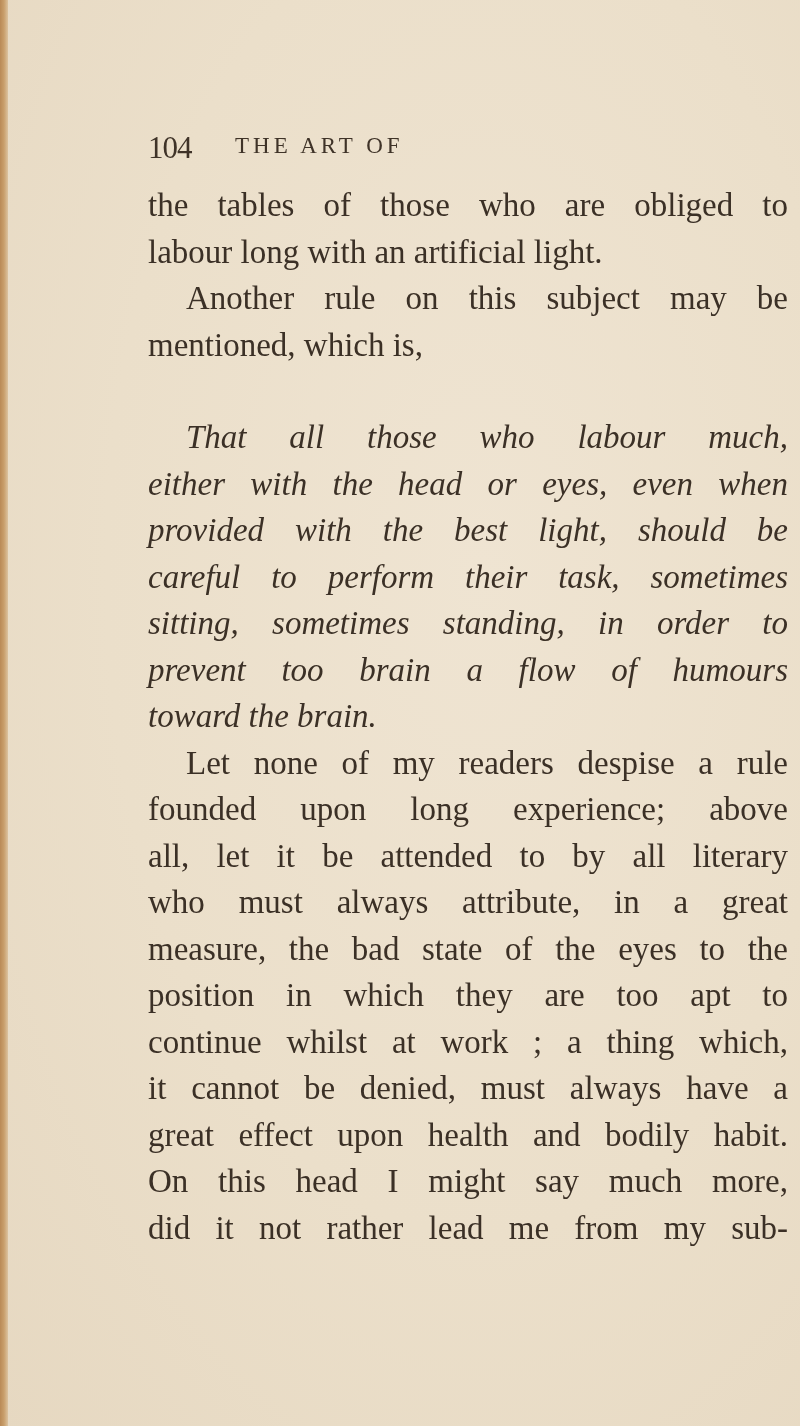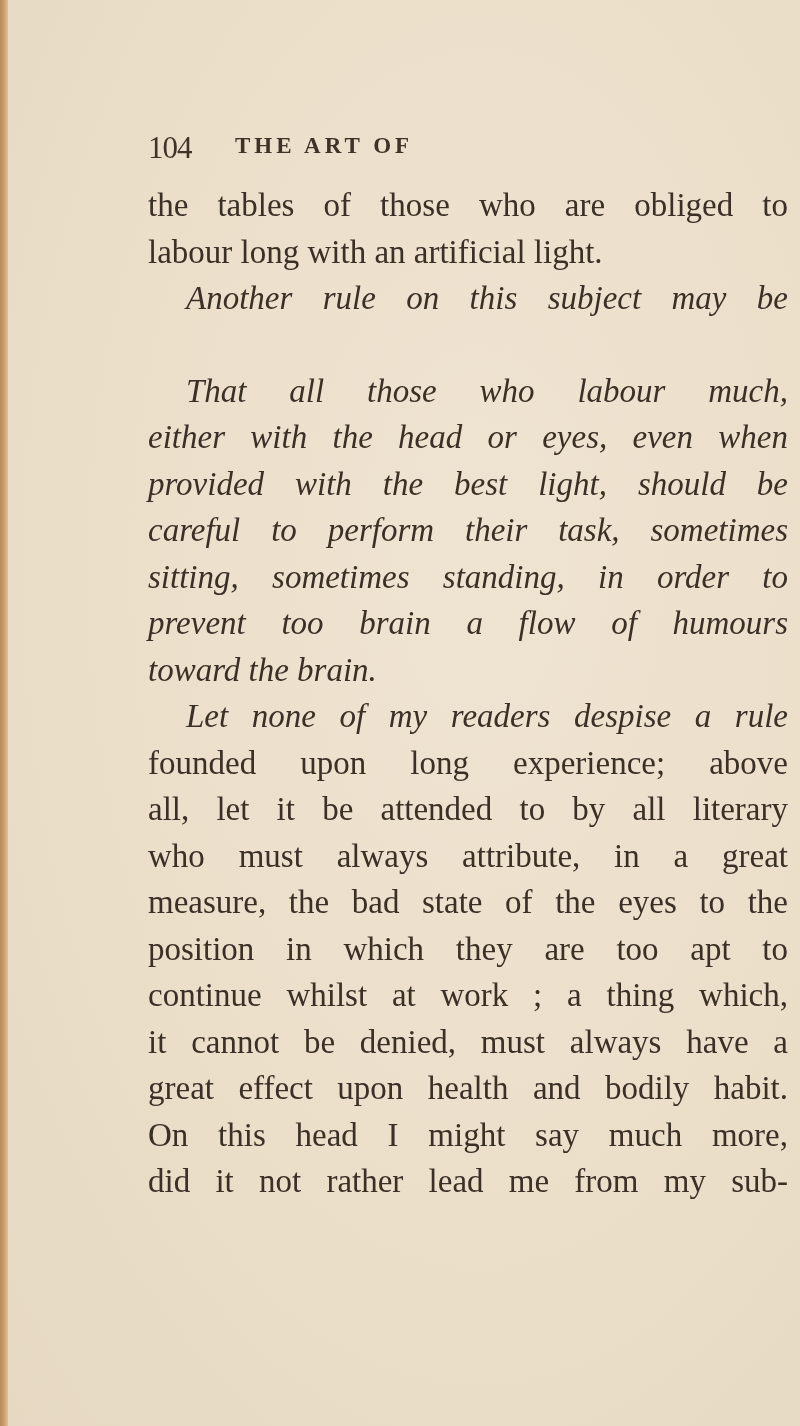--- a/index.html
+++ b/index.html
@@ -42,21 +42,21 @@
     font-size: 31px;
     font-family: "Liberation Serif", serif;
     color: #3f3328;
     letter-spacing: -1px;
   }
   .running-head {
     position: absolute;
     left: 87px;
     top: 3px;
     font-size: 23px;
-    font-weight: bold;
+    font-weight: normal;
     letter-spacing: 4px;
     font-family: "Liberation Serif", serif;
     color: #3f3328;
   }
   .text-block {
     position: absolute;
     left: 148px;
     top: 182px;
     width: 640px;
   }
@@ -68,21 +68,20 @@
     font-family: "Liberation Serif", serif;
     white-space: nowrap;
     text-align: justify;
     text-align-last: justify;
   }
   .line.last {
     text-align-last: left;
   }
   .line.indent {
     padding-left: 38px;
-    font-style: italic;
   }
   .line.italic {
     font-style: italic;
   }
   .gap {
     display: block;
     height: 46px;
   }
 </style>
 </head>
@@ -95,20 +94,21 @@
     <span class="page-number">104</span>
     <span class="running-head">THE ART OF</span>
   </div>
 
   <div class="text-block">
 
     <span class="line">the tables of those who are obliged to</span>
     <span class="line last">labour long with an artificial light.</span>
 
     <span class="line indent">Another rule on this subject may be</span>
+    <span class="line last">mentioned, which is,</span>
 
     <span class="gap"></span>
 
     <span class="line italic indent">That all those who labour much,</span>
     <span class="line italic">either with the head or eyes, even when</span>
     <span class="line italic">provided with the best light, should be</span>
     <span class="line italic">careful to perform their task, sometimes</span>
     <span class="line italic">sitting, sometimes standing, in order to</span>
     <span class="line italic">prevent too brain a flow of humours</span>
     <span class="line italic last">toward the brain.</span>

